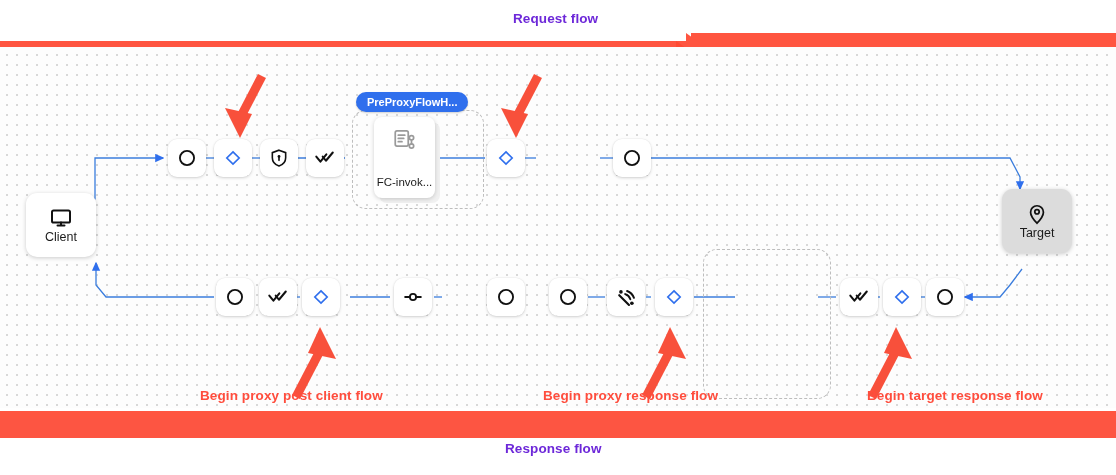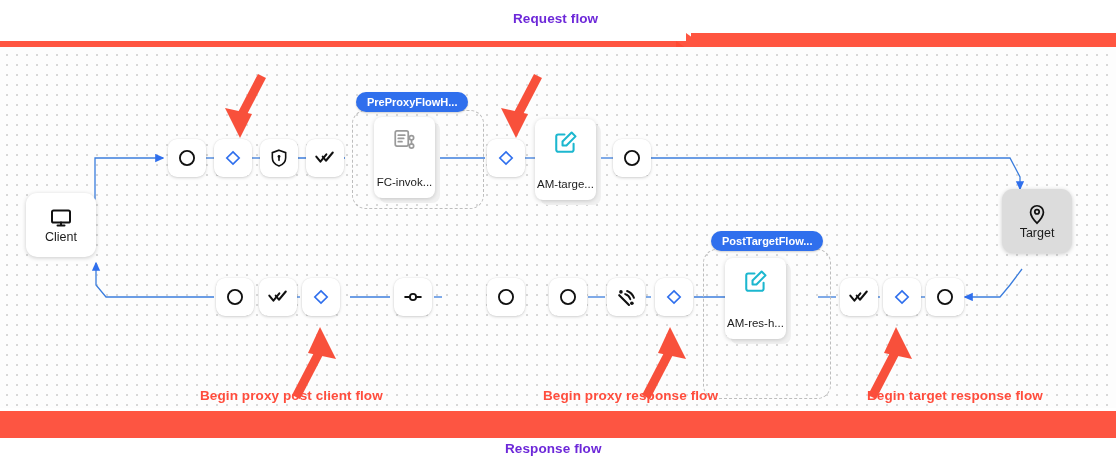--- a/index.html
+++ b/index.html
@@ -141,21 +141,20 @@
         <circle cx="12" cy="9.6" r="2.4"></circle>
       </svg>
     </span>
     <span class="lbl">Target</span>
   </div>
 
   <div class="flowgroup" style="left:352px;top:63px;width:130px;height:97px;"></div>
   <div class="flowtag" style="left:356px;top:45px;">PreProxyFlowH...</div>
 
   <div class="flowgroup" style="left:703px;top:202px;width:126px;height:148px;"></div>
-  <div class="flowtag" style="left:711px;top:184px;">PostTargetFlow...</div>
 
   <div class="node sm" style="left:168px;top:92px;">
     <svg width="20" height="20" viewBox="0 0 24 24" fill="none" stroke="#111" stroke-width="2.2">
         <circle cx="12" cy="12" r="8.5"></circle>
       </svg>
   </div>
   <div class="node sm" style="left:214px;top:92px;">
     <svg width="20" height="20" viewBox="0 0 24 24" fill="none" stroke="#2f6fed" stroke-width="2">
         <path d="M12 4.6 19.4 12 12 19.4 4.6 12z"></path>
       </svg>
@@ -193,32 +192,20 @@
           <path d="M5.8 7.6h6M5.8 10.6h5M5.8 13.6h3.4" stroke-linecap="round"></path>
           <circle cx="18" cy="10" r="2"></circle>
             <circle cx="18" cy="17.6" r="2"></circle>
           <path d="M18 12v3.6" stroke-linecap="round"></path>
         </svg>
       </span>
       <span class="plbl">FC-invok...</span>
     </div>
   </div>
 
-  <div class="policy" style="left:535px;top:72px;">
-    <div class="back"></div>
-    <div class="front">
-      <span>
-        <svg width="26" height="26" viewBox="0 0 24 24" fill="none" stroke="#1cb7cf" stroke-width="1.9" stroke-linecap="round" stroke-linejoin="round">
-          <path d="M19 13.6v5.6a1.8 1.8 0 0 1-1.8 1.8H4.8A1.8 1.8 0 0 1 3 19.2V6.8A1.8 1.8 0 0 1 4.8 5h5.8"></path>
-          <path d="M17.2 3.2 20.8 6.8 12.4 15.2H8.8v-3.6z"></path>
-        </svg>
-      </span>
-      <span class="plbl">AM-targe...</span>
-    </div>
-  </div>
 
   <div class="node sm" style="left:216px;top:231px;">
     <svg width="20" height="20" viewBox="0 0 24 24" fill="none" stroke="#111" stroke-width="2.2">
         <circle cx="12" cy="12" r="8.5"></circle>
       </svg>
   </div>
   <div class="node sm" style="left:259px;top:231px;">
     <svg width="22" height="22" viewBox="0 0 24 24" fill="none" stroke="#111" stroke-width="2.2" stroke-linecap="round" stroke-linejoin="round">
       <path d="M2.5 10.5 7 16 13.5 8"></path>
         <path d="M9.5 10.5 13 15 20.5 6"></path>
@@ -269,32 +256,20 @@
     <svg width="20" height="20" viewBox="0 0 24 24" fill="none" stroke="#2f6fed" stroke-width="2">
         <path d="M12 4.6 19.4 12 12 19.4 4.6 12z"></path>
       </svg>
   </div>
   <div class="node sm" style="left:926px;top:231px;">
     <svg width="20" height="20" viewBox="0 0 24 24" fill="none" stroke="#111" stroke-width="2.2">
         <circle cx="12" cy="12" r="8.5"></circle>
       </svg>
   </div>
 
-  <div class="policy" style="left:725px;top:211px;">
-    <div class="back"></div>
-    <div class="front">
-      <span>
-        <svg width="26" height="26" viewBox="0 0 24 24" fill="none" stroke="#1cb7cf" stroke-width="1.9" stroke-linecap="round" stroke-linejoin="round">
-          <path d="M19 13.6v5.6a1.8 1.8 0 0 1-1.8 1.8H4.8A1.8 1.8 0 0 1 3 19.2V6.8A1.8 1.8 0 0 1 4.8 5h5.8"></path>
-          <path d="M17.2 3.2 20.8 6.8 12.4 15.2H8.8v-3.6z"></path>
-        </svg>
-      </span>
-      <span class="plbl">AM-res-h...</span>
-    </div>
-  </div>
 
   <svg class="arrow-svg" style="left:216px;top:25px;" width="56" height="72" viewBox="0 0 56 72">
     <path d="M46 4 L22 50" stroke="#f8503b" stroke-width="9" stroke-linecap="butt"></path>
     <path d="M24 66 L9 36 L36 42 z" fill="#f8503b"></path>
   </svg>
 
   <svg class="arrow-svg" style="left:492px;top:25px;" width="56" height="72" viewBox="0 0 56 72">
     <path d="M46 4 L22 50" stroke="#f8503b" stroke-width="9" stroke-linecap="butt"></path>
     <path d="M24 66 L9 36 L36 42 z" fill="#f8503b"></path>
   </svg>

